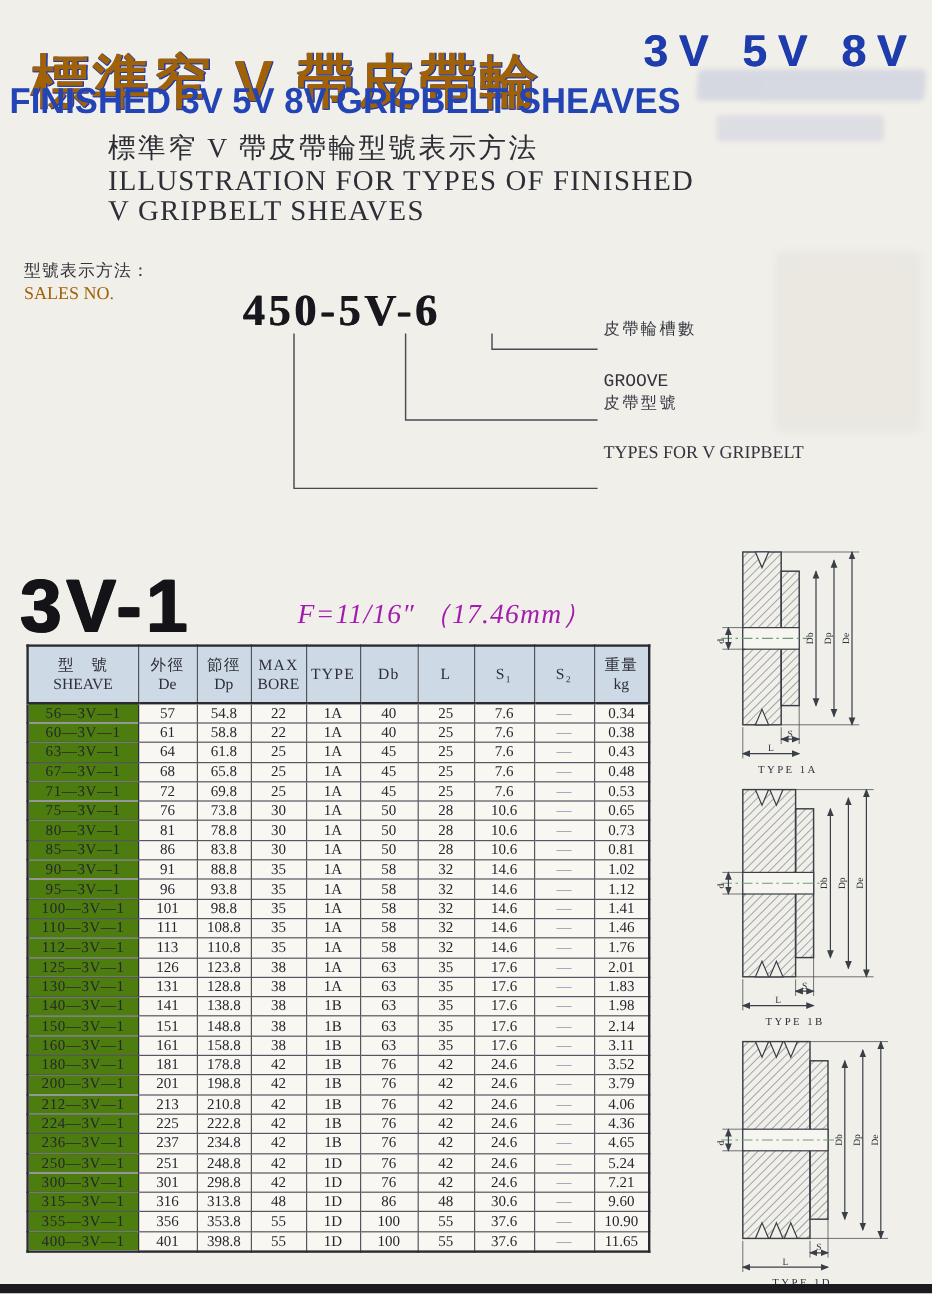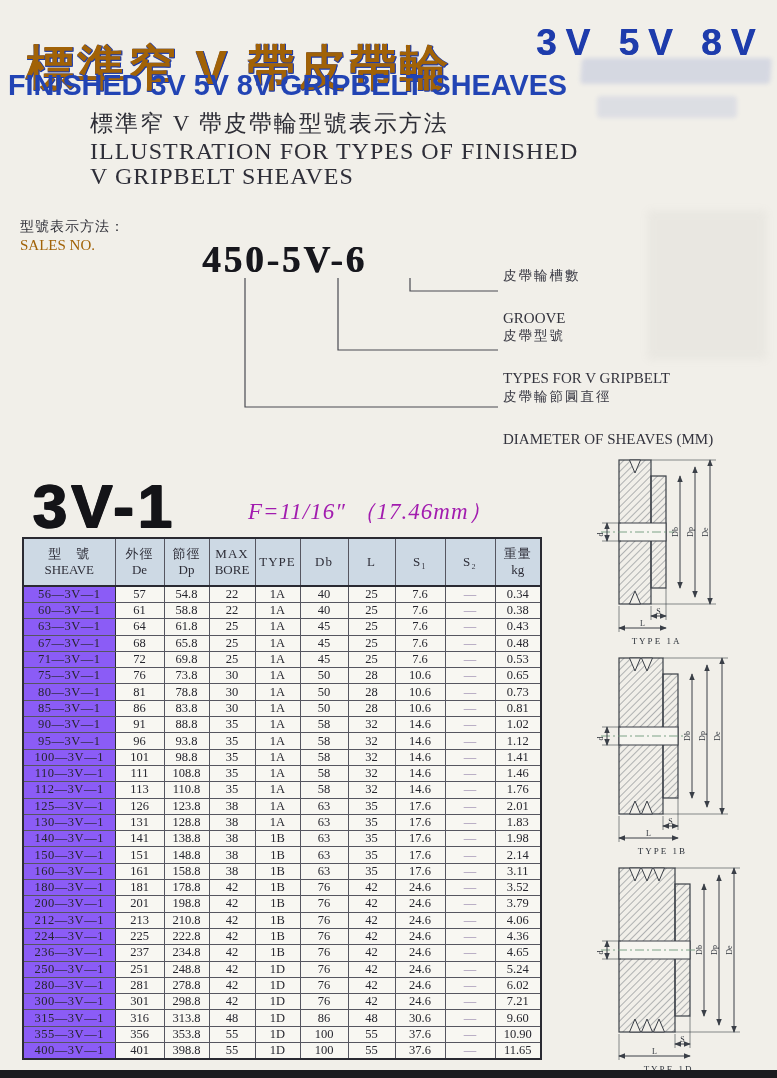--- a/index.html
+++ b/index.html
@@ -34,24 +34,24 @@
   .salesno-label .zh { letter-spacing:1px; color:#33333b; }
   .salesno-label .en { font-size:15px; color:#a16207; }
   .sales-example {
     position:absolute; left:202px; top:238px; font-size:37px; font-weight:bold;
     letter-spacing:3px; color:#17171d; text-shadow:0.7px 0 0 #17171d;
   }
   .callout-svg { position:absolute; left:200px; top:265px; }
   .callout { position:absolute; left:503px; line-height:1.15; }
   .callout .zh { font-size:13.5px; letter-spacing:2px; color:#3a3a44; }
   .callout .en { font-size:15px; color:#33333d;margin-top:26px; }
-  .co-0 { top:268px; } .co-1 { top:328px; } .co-2 { top:389px; }
+  .co-0 { top:268px;font-family:Liberation Mono, monospace; } .co-1 { top:328px; } .co-2 { top:389px; }
   
   .model-heading {
-    position:absolute; left:32px; top:470px; font-family:"Liberation Sans",sans-serif;
+    position:absolute; left:16px; top:470px; font-family:"Liberation Sans",sans-serif;
     font-weight:bold; font-size:62px; letter-spacing:4px; color:#141418;
     text-shadow:1.5px 0 0 #141418, 0 1px 0 #141418, 1.5px 1px 0 #141418;
   }
   .face-width {
     position:absolute; left:248px; top:496px; font-style:italic; font-size:23px;
     letter-spacing:1px; color:#a21caf;
   }
   
   .sheave-table {
     position:absolute; left:22px; top:537px; width:518px;
@@ -60,21 +60,21 @@
   }
   .sheave-table th, .sheave-table td {
     border:1px solid #565660; text-align:center; overflow:hidden; white-space:nowrap;
   }
   .sheave-table thead th {
     background:#cdd9e4; height:48px; font-weight:normal;
     font-size:13px; color:#2e2e38; line-height:1.25; border-bottom:2px solid #2a2a32;
   }
   .sheave-table thead .h1 { letter-spacing:1px; }
   .sheave-table tbody td { height:16.3px; font-size:12.5px; color:#26262e; padding:0 2px; }
-  .sheave-table td.col-model { background:#8b5cf6; letter-spacing:0.5px; border-right:1.5px solid #2a2a32; }
+  .sheave-table td.col-model { background:#4d7c0f; letter-spacing:0.5px; border-right:1.5px solid #2a2a32; }
   .sheave-table td.dash { color:#9b8cae; }
   .c0{width:92px;} .c1{width:49px;} .c2{width:45px;} .c3{width:46px;} .c4{width:45px;}
   .c5{width:48px;} .c6{width:47px;} .c7{width:50px;} .c8{width:50px;} .c9{width:46px;}
   
   .drawing { position:absolute; left:593px; width:182px; }
   .dr-0 { top:448px; height:200px; }
   .dr-1 { top:646px; height:212px; }
   .dr-2 { top:856px; height:220px; }
   
   .ghost { position:absolute; opacity:0.14; filter:blur(2px); background:#3350b8; border-radius:4px; }
@@ -117,24 +117,20 @@
   </svg>
 
   <div class="callout co-0">
     <div class="zh">皮帶輪槽數</div>
     <div class="en">GROOVE</div>
   </div>
   <div class="callout co-1">
     <div class="zh">皮帶型號</div>
     <div class="en">TYPES FOR V GRIPBELT</div>
   </div>
-  <div class="callout co-2">
-    <div class="zh">皮帶輪節圓直徑</div>
-    <div class="en">DIAMETER OF SHEAVES (MM)</div>
-  </div>
 
   <div class="model-heading">3V-1</div>
   <div class="face-width">F=11/16″ （17.46mm）</div>
 
   <table class="sheave-table">
     <colgroup>
       <col class="c0">
         <col class="c1">
         <col class="c2">
         <col class="c3">
@@ -465,32 +461,20 @@
           <td class="col-model">250—3V—1</td>
           <td>251</td>
           <td>248.8</td>
           <td>42</td>
           <td>1D</td>
           <td>76</td>
           <td>42</td>
           <td>24.6</td>
           <td class="dash">—</td>
           <td>5.24</td>
-        </tr>
-        <tr>
-          <td class="col-model">280—3V—1</td>
-          <td>281</td>
-          <td>278.8</td>
-          <td>42</td>
-          <td>1D</td>
-          <td>76</td>
-          <td>42</td>
-          <td>24.6</td>
-          <td class="dash">—</td>
-          <td>6.02</td>
         </tr>
         <tr>
           <td class="col-model">300—3V—1</td>
           <td>301</td>
           <td>298.8</td>
           <td>42</td>
           <td>1D</td>
           <td>76</td>
           <td>42</td>
           <td>24.6</td>

